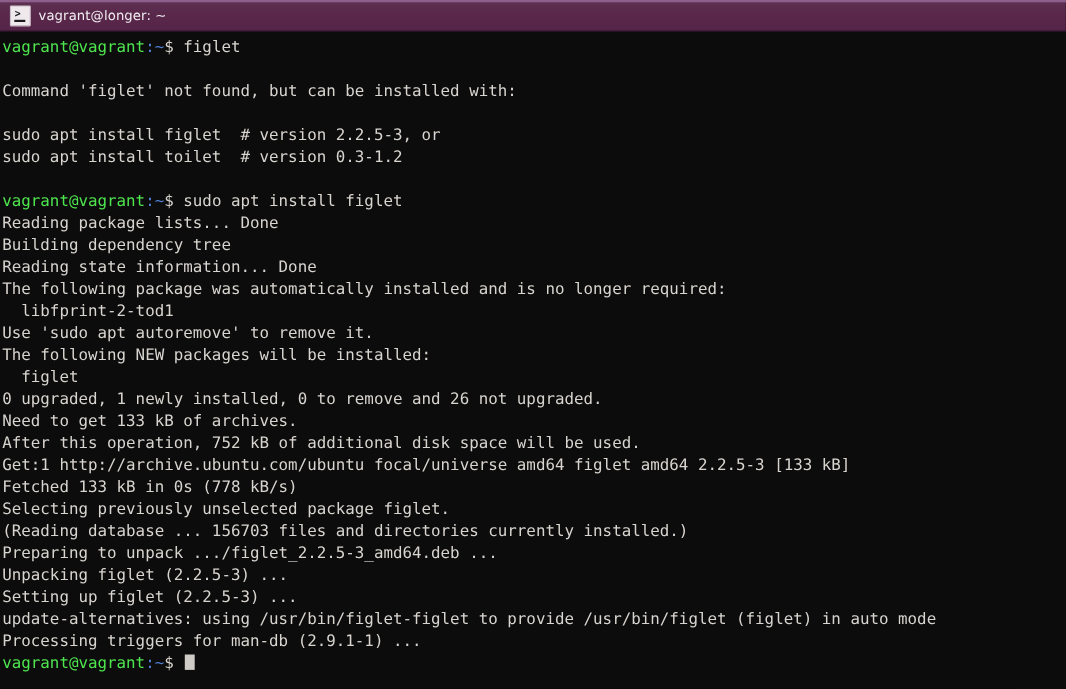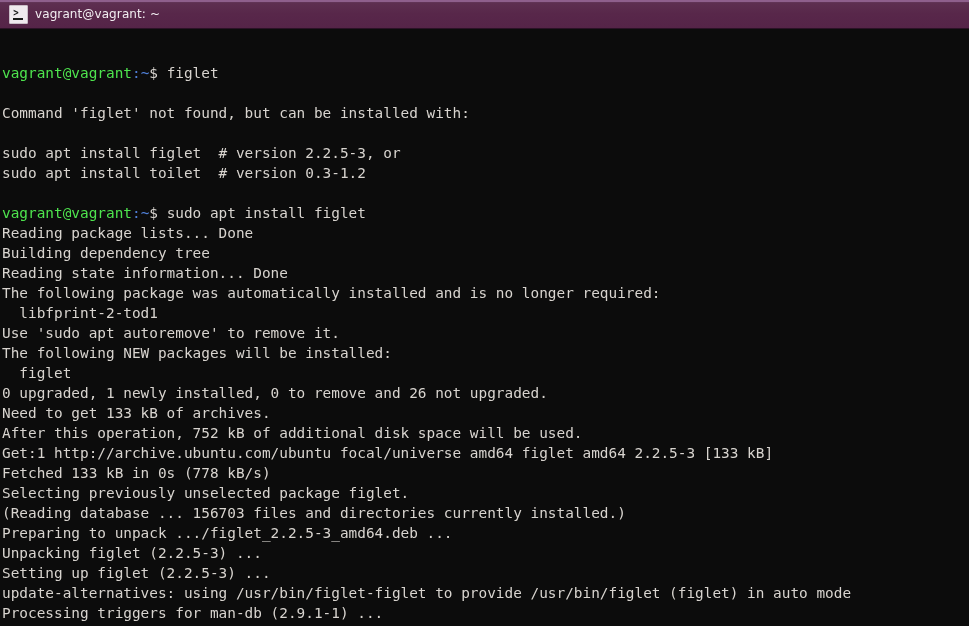--- a/index.html
+++ b/index.html
@@ -87,21 +87,20 @@
     user-select: none;
   }
 
   
   #terminal-body {
     flex: 1 1 auto;
     background: #0c0c0c;
     padding: 4px 0 0 2px;
     box-sizing: border-box;
     overflow: hidden;
-    margin-top: 30px;
   }
 
   #terminal-output {
     font-family: "DejaVu Sans Mono", "Liberation Mono", monospace;
     font-size: 14.4px;
     line-height: 20px;
     color: #d8d4cf;
     white-space: pre;
     letter-spacing: 0px;
   }
@@ -133,20 +132,20 @@
 </head>
 <body>
 
 <div id="terminal-window">
 
   <div id="title-bar">
     <span class="titlebar-icon">
       <span class="chev">&gt;</span>
       <span class="bar"></span>
     </span>
-    <span id="title-text">vagrant@vagrant: ~</span>
+    <span id="title-text">vagrant@longer: ~</span>
   </div>
 
   <div id="terminal-body">
     <div id="terminal-output"><div class="tline"><span class="c-user">vagrant@vagrant</span><span class="c-path">:~</span><span class="c-dollar">$</span><span class="c-normal"> figlet</span></div><div class="tline blank">&nbsp;</div><div class="tline"><span class="c-normal">Command 'figlet' not found, but can be installed with:</span></div><div class="tline blank">&nbsp;</div><div class="tline"><span class="c-normal">sudo apt install figlet  # version 2.2.5-3, or</span></div><div class="tline"><span class="c-normal">sudo apt install toilet  # version 0.3-1.2</span></div><div class="tline blank">&nbsp;</div><div class="tline"><span class="c-user">vagrant@vagrant</span><span class="c-path">:~</span><span class="c-dollar">$</span><span class="c-normal"> sudo apt install figlet</span></div><div class="tline"><span class="c-normal">Reading package lists... Done</span></div><div class="tline"><span class="c-normal">Building dependency tree</span></div><div class="tline"><span class="c-normal">Reading state information... Done</span></div><div class="tline"><span class="c-normal">The following package was automatically installed and is no longer required:</span></div><div class="tline"><span class="c-normal">  libfprint-2-tod1</span></div><div class="tline"><span class="c-normal">Use 'sudo apt autoremove' to remove it.</span></div><div class="tline"><span class="c-normal">The following NEW packages will be installed:</span></div><div class="tline"><span class="c-normal">  figlet</span></div><div class="tline"><span class="c-normal">0 upgraded, 1 newly installed, 0 to remove and 26 not upgraded.</span></div><div class="tline"><span class="c-normal">Need to get 133 kB of archives.</span></div><div class="tline"><span class="c-normal">After this operation, 752 kB of additional disk space will be used.</span></div><div class="tline"><span class="c-normal">Get:1 http://archive.ubuntu.com/ubuntu focal/universe amd64 figlet amd64 2.2.5-3 [133 kB]</span></div><div class="tline"><span class="c-normal">Fetched 133 kB in 0s (778 kB/s)</span></div><div class="tline"><span class="c-normal">Selecting previously unselected package figlet.</span></div><div class="tline"><span class="c-normal">(Reading database ... 156703 files and directories currently installed.)</span></div><div class="tline"><span class="c-normal">Preparing to unpack .../figlet_2.2.5-3_amd64.deb ...</span></div><div class="tline"><span class="c-normal">Unpacking figlet (2.2.5-3) ...</span></div><div class="tline"><span class="c-normal">Setting up figlet (2.2.5-3) ...</span></div><div class="tline"><span class="c-normal">update-alternatives: using /usr/bin/figlet-figlet to provide /usr/bin/figlet (figlet) in auto mode</span></div><div class="tline"><span class="c-normal">Processing triggers for man-db (2.9.1-1) ...</span></div><div class="tline"><span class="c-user">vagrant@vagrant</span><span class="c-path">:~</span><span class="c-dollar">$</span><span class="c-normal"></span><span id="cursor-block"></span></div></div>
   </div>
 
 </div>
 
 </body></html>

